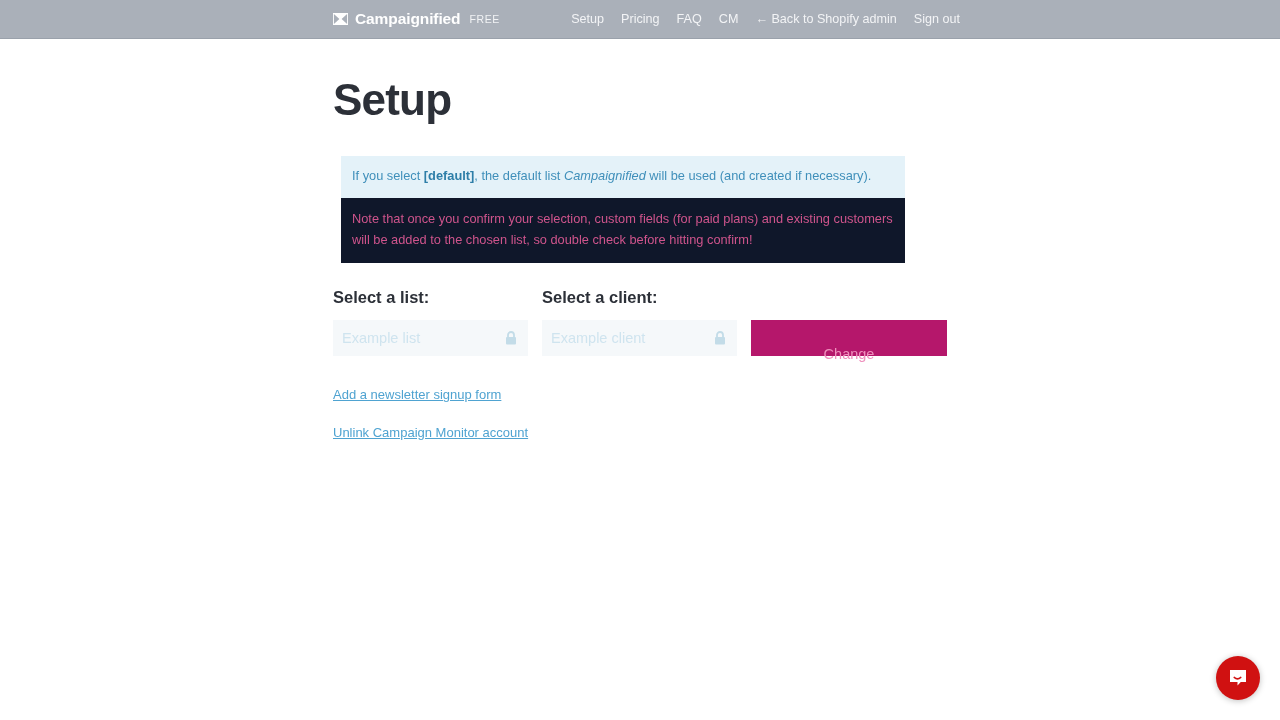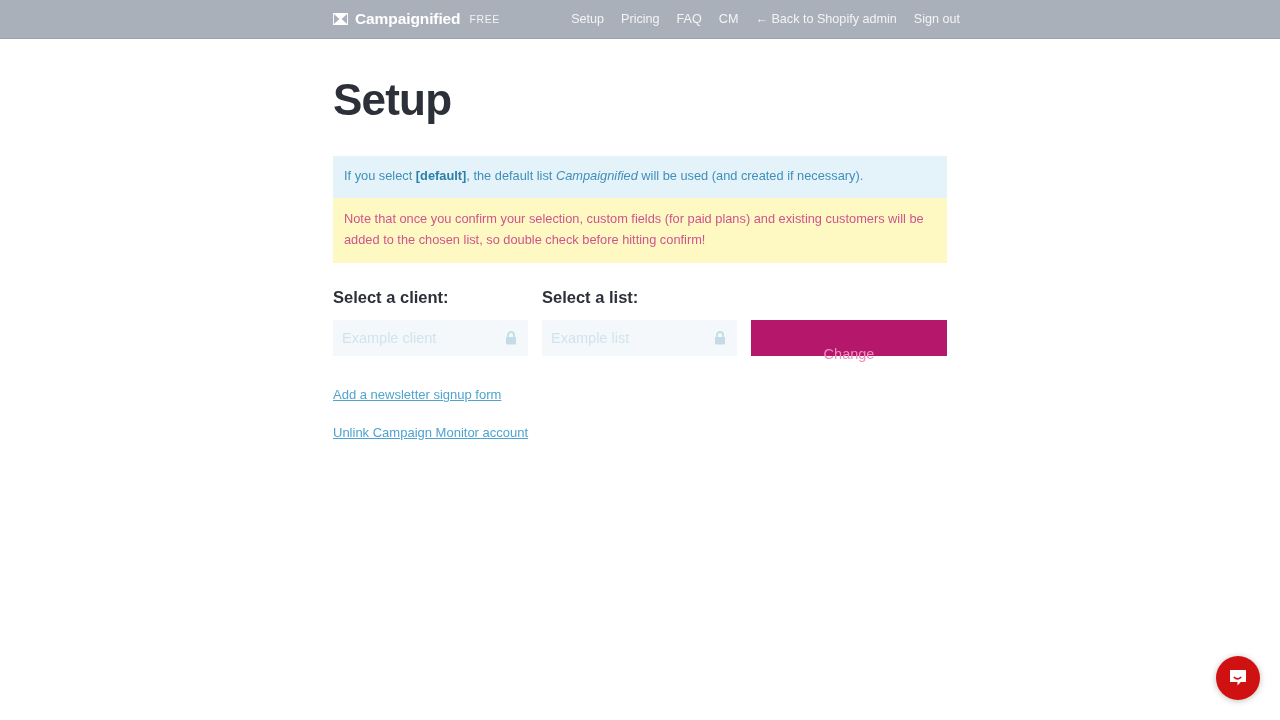--- a/index.html
+++ b/index.html
@@ -94,30 +94,31 @@
     line-height: 1.48;
     max-width: 570px;
   }
 
   
   .alerts { margin-top: 32px; }
   .alert {
     font-size: 12.8px;
     line-height: 1.62;
     padding: 10px 12px 11px 11px;
-    width: 614px;
+    width: 564px;
+    margin-left: 8px;
   }
   .alert-info {
     background: #e4f2f9;
     color: #3f8fba;
   }
   .alert-info b { font-weight: 700; color: #2d7ea8; }
   .alert-info i { font-style: italic; }
   .alert-warn {
-    background: #fef9c3;
+    background: #0f172a;
     color: #cf548c;
     padding: 11px 12px 12px 11px;
   }
 
   
   .form-row {
     margin-top: 26px;
     display: flex;
     align-items: flex-start;
     gap: 14px;
@@ -234,45 +235,45 @@
   <div class="alerts">
     <div class="alert alert-info">
       <span>If you select </span><b>[default]</b><span>, the default list </span><i>Campaignified</i><span> will be used (and created if necessary).</span>
     </div>
     <div class="alert alert-warn">Note that once you confirm your selection, custom fields (for paid plans) and existing customers will be added to the chosen list, so double check before hitting confirm!</div>
   </div>
 
   <div class="form-row">
 
     <div class="field">
+      <label class="field-label">Select a list:</label>
+      <div class="input-wrap">
+        <span class="ph">Example list</span>
+        <span class="lock-icon-wrap">
+          <svg class="lock-icon" viewBox="0 0 12 14" xmlns="http://www.w3.org/2000/svg" aria-hidden="true">
+            <path d="M3 6 V4 a3 3 0 0 1 6 0 V6" fill="none" stroke="#c3dce8" stroke-width="1.8"></path>
+            <rect x="1" y="6" width="10" height="7.5" rx="1" fill="#c3dce8"></rect>
+          </svg>
+        </span>
+      </div>
+    </div>
+
+    <div class="field">
       <label class="field-label">Select a client:</label>
       <div class="input-wrap">
         <span class="ph">Example client</span>
         <span class="lock-icon-wrap">
           <svg class="lock-icon" viewBox="0 0 12 14" xmlns="http://www.w3.org/2000/svg" aria-hidden="true">
             <path d="M3 6 V4 a3 3 0 0 1 6 0 V6" fill="none" stroke="#c3dce8" stroke-width="1.8"></path>
             <rect x="1" y="6" width="10" height="7.5" rx="1" fill="#c3dce8"></rect>
           </svg>
         </span>
       </div>
     </div>
 
-    <div class="field">
-      <label class="field-label">Select a list:</label>
-      <div class="input-wrap">
-        <span class="ph">Example list</span>
-        <span class="lock-icon-wrap">
-          <svg class="lock-icon" viewBox="0 0 12 14" xmlns="http://www.w3.org/2000/svg" aria-hidden="true">
-            <path d="M3 6 V4 a3 3 0 0 1 6 0 V6" fill="none" stroke="#c3dce8" stroke-width="1.8"></path>
-            <rect x="1" y="6" width="10" height="7.5" rx="1" fill="#c3dce8"></rect>
-          </svg>
-        </span>
-      </div>
-    </div>
-
     <div class="btn-col">
       <button class="btn-change" type="button">Change</button>
     </div>
   </div>
 
   <div class="links">
     <div>
       <a href="#">Add a newsletter signup form</a>
     </div>
     <div class="row2">

